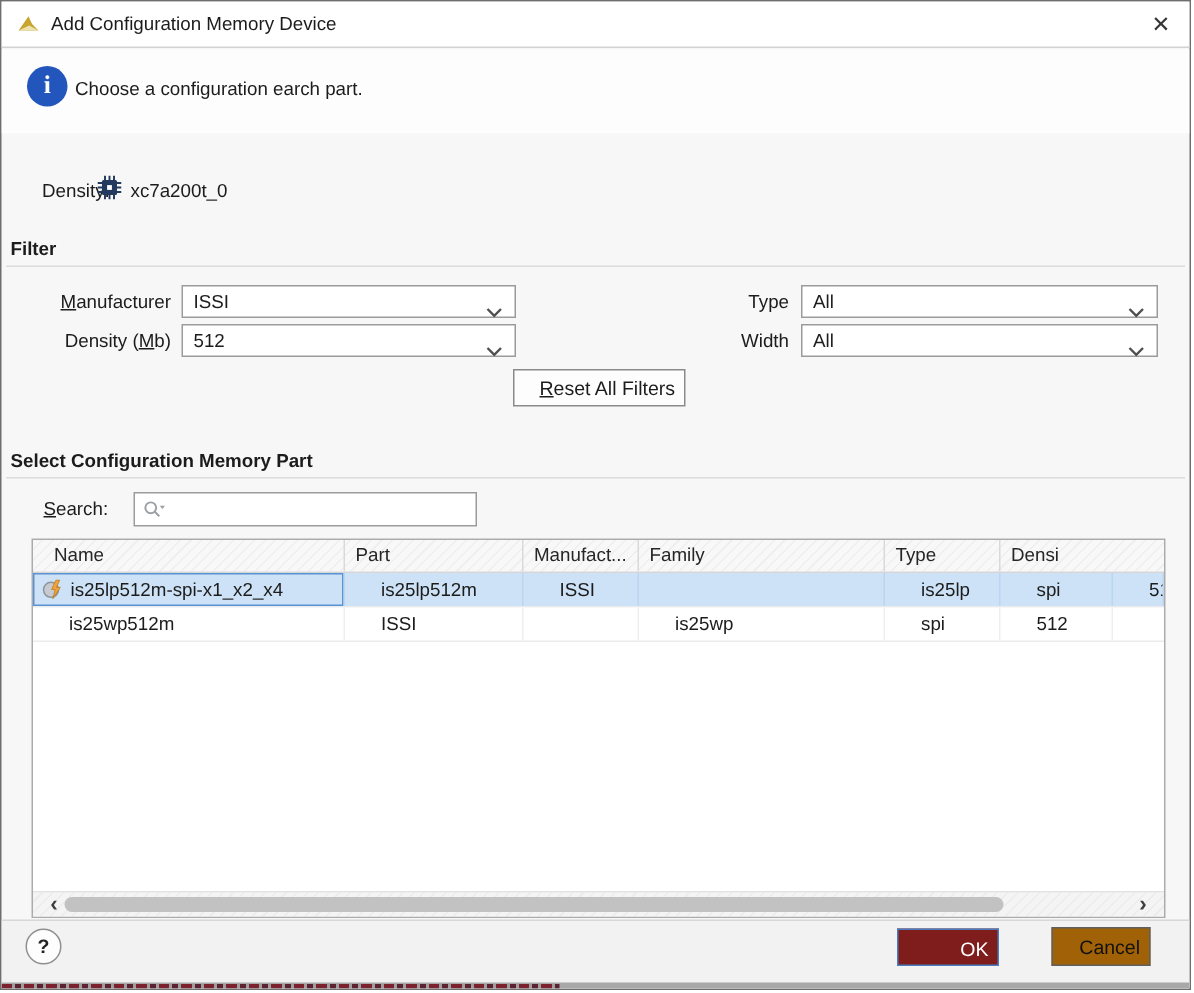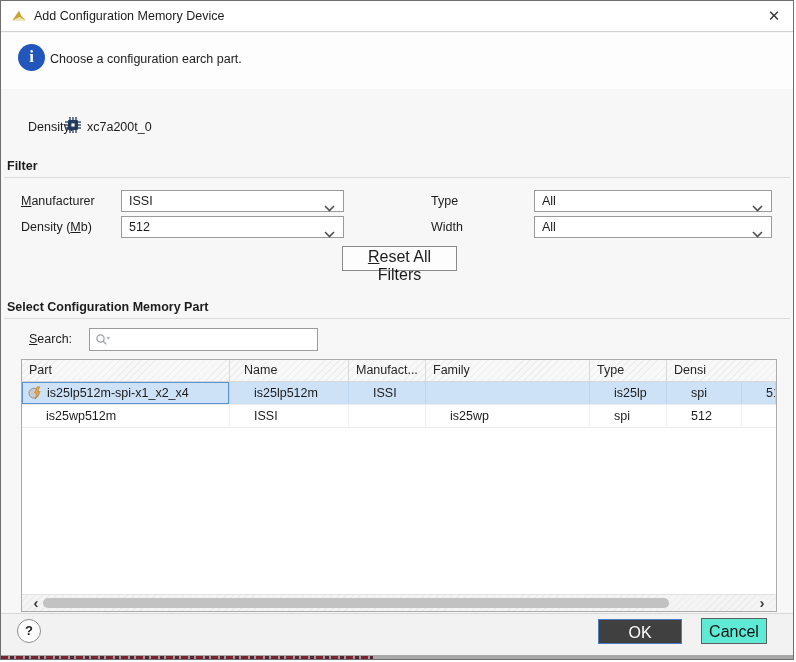--- a/index.html
+++ b/index.html
@@ -23,26 +23,26 @@
     line-height:26px; font-family:"Liberation Serif", serif; }
   .banner-msg { position:absolute; left:49px; top:19px; }
   
   .device-label { position:absolute; left:27px; top:119px; }
   .chip-icon { position:absolute; left:64px; top:116px; width:16px; height:16px; }
   .device-value { position:absolute; left:86px; top:119px; }
   
   .section-heading { position:absolute; left:6px; font-weight:bold; }
   .h-rule { position:absolute; left:3px; right:3px; height:1px; background:#dcdcdc; }
   
-  .flabel { position:absolute; height:22px; line-height:22px; white-space:nowrap; }
+  .flabel { position:absolute; height:22px; line-height:22px; text-align:right; white-space:nowrap; }
   .combo { position:absolute; height:22px; background:#fff; border:1px solid #9b9b9b;
     line-height:20px; padding-left:7px; cursor:default; }
   .combo .chev { position:absolute; right:8px; top:7px; width:11px; height:7px; }
-  .btn { position:absolute; background:#fdfdfd; border:1px solid #8a8a8a; text-align:center;
-    cursor:default; font-family:"Liberation Sans", sans-serif; font-size:16px; color:#1c1c1c; }
+  .btn { position:absolute; background:#fdfdfd; border:1px solid #8a8a8a; text-align:right;
+    cursor:default; font-family:"Liberation Sans", sans-serif; font-size:13px; color:#1c1c1c; }
   u { text-decoration:underline; }
   
   .search-label { position:absolute; left:28px; top:331px; }
   .search-box { position:absolute; left:88px; top:327px; width:229px; height:23px;
     border:1px solid #9b9b9b; background:#fff; }
   .search-box svg { position:absolute; left:5px; top:4px; }
   .search-box input { position:absolute; left:26px; top:1px; width:198px; height:19px;
     border:none; outline:none; font-family:"Liberation Sans", sans-serif; font-size:12.5px; }
   
   .table { position:absolute; left:20px; top:358px; width:756px; height:253px;
@@ -70,23 +70,23 @@
     line-height:15px; color:#3f3f3f; font-size:15px; font-weight:bold; cursor:default; }
   .sarrow.left { left:7px; } .sarrow.right { right:7px; }
   .sthumb { position:absolute; left:21px; top:3px; width:626px; height:10px; border-radius:5px;
     background:#c2c2c2; cursor:default; }
   
   .footer { position:absolute; left:0; right:0; top:612px; height:46px; background:#f2f2f2;
     border-top:1px solid #d8d8d8; }
   .help-btn { position:absolute; left:16px; top:5px; width:24px; height:24px; border-radius:50%;
     border:1px solid #8f8f8f; background:#fdfdfd; text-align:center; line-height:22px;
     font-weight:bold; color:#222; cursor:default; padding:0; font-size:13px; }
-  .ok-btn { left:597px; top:5px; width:84px; height:25px; background:#404040;
+  .ok-btn { left:597px; top:5px; width:68px; height:25px; background:#7f1d1d;
     border:1px solid #4a7dbf; color:#fff; line-height:23px; }
-  .cancel-btn { left:700px; top:4px; width:66px; height:26px; background:#5eead4;
+  .cancel-btn { left:700px; top:4px; width:66px; height:26px; background:#a16207;
     border:1px solid #5f5f5f; color:#111; line-height:24px; }
   
   .sliver { position:absolute; left:0; right:0; bottom:0; height:4px; background:#a8a8a8; }
   .sliver-dashes { position:absolute; left:0; bottom:0; width:372px; height:3px;
     background:repeating-linear-gradient(90deg,#7b222e 0 7px,#9e9e9e 7px 9px,#5c2230 9px 13px,#9e9e9e 13px 15px); }
 </style>
 </head>
 <body>
 
 <div class="dialog">
@@ -177,22 +177,22 @@
     <svg viewBox="0 0 16 14" width="16" height="14">
       <circle cx="5.5" cy="5.5" r="3.6" stroke="#9aa0a6" stroke-width="1.3" fill="none"></circle>
       <line x1="8.2" y1="8.2" x2="11.2" y2="11.2" stroke="#9aa0a6" stroke-width="1.3"></line>
       <path d="M11.5 4.2 L15 4.2 L13.25 6.4 Z" fill="#9aa0a6"></path>
     </svg>
     <input value="" style="">
   </div>
 
   <div class="table">
     <div class="thead tgrid">
+      <div class="th first">Name</div>
       <div class="th">Part</div>
-      <div class="th first">Name</div>
       <div class="th">Manufact...</div>
       <div class="th">Family</div>
       <div class="th">Type</div>
       <div class="th last">Densi</div>
     </div>
 
     <div class="trow tgrid selected">
       <div class="td name">
         <svg viewBox="0 0 14 14" width="14" height="14">
           <circle cx="6" cy="7.2" r="5" fill="#c7cbd1" stroke="#8f959c" stroke-width="1"></circle>

